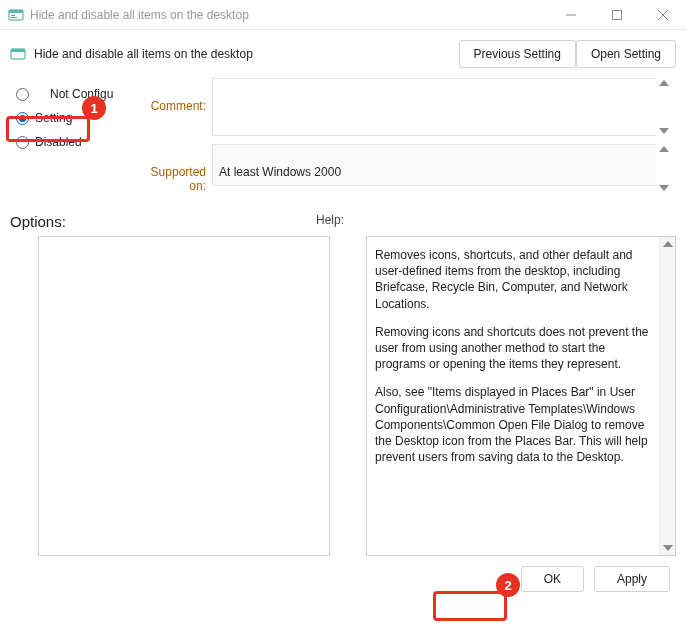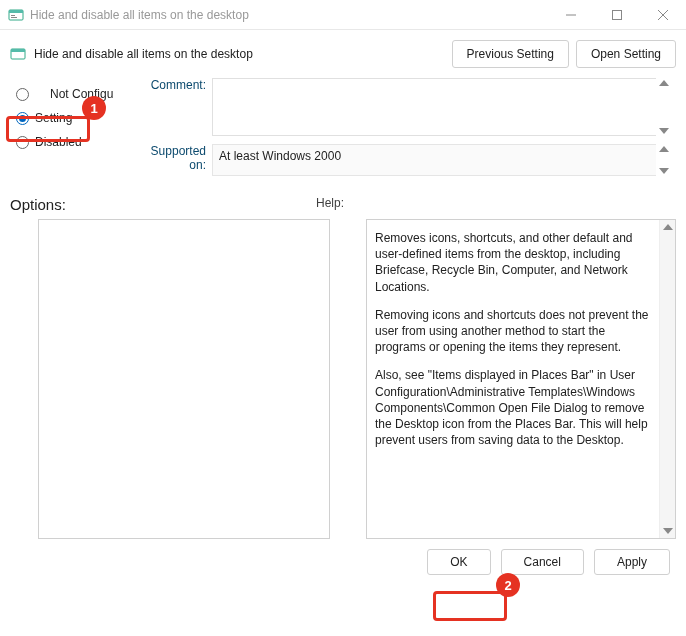--- a/index.html
+++ b/index.html
@@ -10,39 +10,39 @@
 .titlebar-icon { width: 16px; height: 16px; margin-right: 6px; display: inline-flex; align-items: center; justify-content: center; }
 .titlebar-icon svg { width: 16px; height: 16px; }
 .titlebar-controls { margin-left: auto; display: flex; }
 .tb-btn { width: 46px; height: 30px; display: flex; align-items: center; justify-content: center; color: #888; }
 .tb-btn svg { width: 10px; height: 10px; stroke: #888; stroke-width: 1; fill: none; }
 
 
 .header { display: flex; align-items: center; padding: 10px 10px 6px 10px; }
 .header-icon { width: 16px; height: 16px; margin-right: 8px; }
 .header-title { flex: 1; font-size: 12px; color: #222; }
-.nav-buttons { display: flex; gap: 7px; margin-left: auto; }
+.nav-buttons { display: flex; gap: 0; margin-left: auto; }
 .nav-btn { padding: 6px 14px; border: 1px solid #d0d0d0; background: #fff; border-radius: 3px; font-size: 12px; color: #222; cursor: pointer; }
 
 
 .upper { padding: 4px 14px 0 14px; display: flex; gap: 18px; }
 .radio-col { width: 100px; padding-top: 4px; }
 .radio-item { display: flex; align-items: center; gap: 6px; padding: 5px 0 5px 2px; font-size: 12px; color: #222; cursor: pointer; }
 .radio-outer { width: 13px; height: 13px; border-radius: 50%; border: 1px solid #666; display: flex; align-items: center; justify-content: center; flex-shrink: 0; }
 .radio-outer.selected { border-color: #0067c0; }
 .radio-inner { width: 7px; height: 7px; border-radius: 50%; background: #0067c0; }
 
 .fields-col { flex: 1; }
 .field-row { display: flex; margin-bottom: 6px; }
-.field-label { width: 80px; text-align: right; padding-right: 6px; padding-top: 0; font-size: 12px; color: #0c4a6e; }
+.field-label { width: 80px; text-align: right; padding-right: 6px; padding-top: 0; font-size: 12px; color: #a16207; margin-top: 21px; }
 .comment-box { flex: 1; position: relative; display: flex; }
 .comment-box textarea { flex: 1; height: 58px; border: 1px solid #e0e0e0; border-right: none; resize: none; padding: 4px; font-family: inherit; font-size: 12px; background: #fff; }
 .comment-scroll { width: 16px; display: flex; flex-direction: column; justify-content: space-between; padding: 2px 0; }
 .supported-box { flex: 1; display: flex; }
-.supported-box .readonly { flex: 1; height: 32px; border: 1px solid #e5e5e5; border-right: none; padding: 4px 6px; font-size: 12px; color: #222; background: #fafafa; display:flex; align-items:flex-start; }
+.supported-box .readonly { flex: 1; height: 32px; border: 1px solid #e5e5e5; border-right: none; padding: 20px 6px; font-size: 12px; color: #222; background: #fafafa; display:flex; align-items:flex-start; }
 .scroll-arrow { color: #888; display: flex; justify-content: center; }
 .scroll-arrow svg { width: 10px; height: 6px; fill: #888; }
 
 
 .labels-row { display: flex; padding: 14px 14px 6px 10px; }
 .labels-left { width: 300px; font-size: 15px; color: #222; }
 .labels-right { flex: 1; font-size: 12px; color: #404040; padding-left: 6px; }
 
 
 .panels { display: flex; padding: 0 10px 0 10px; gap: 8px; position: relative; }
@@ -195,20 +195,19 @@
           <svg class="tri-down" viewBox="0 0 10 6">
             <polygon points="0,0 10,0 5,6"></polygon>
           </svg>
         </span>
     </div>
   </div>
 </div>
 
 <div class="footer">
   <button class="footer-btn">OK</button>
-  <button class="footer-btn">Cancel</button>
   <button class="footer-btn">Apply</button>
 </div>
 
 <div class="highlight-box h1"></div>
 <div class="badge b1">1</div>
 <div class="highlight-box h2"></div>
 <div class="badge b2">2</div>
 
 </body></html>

